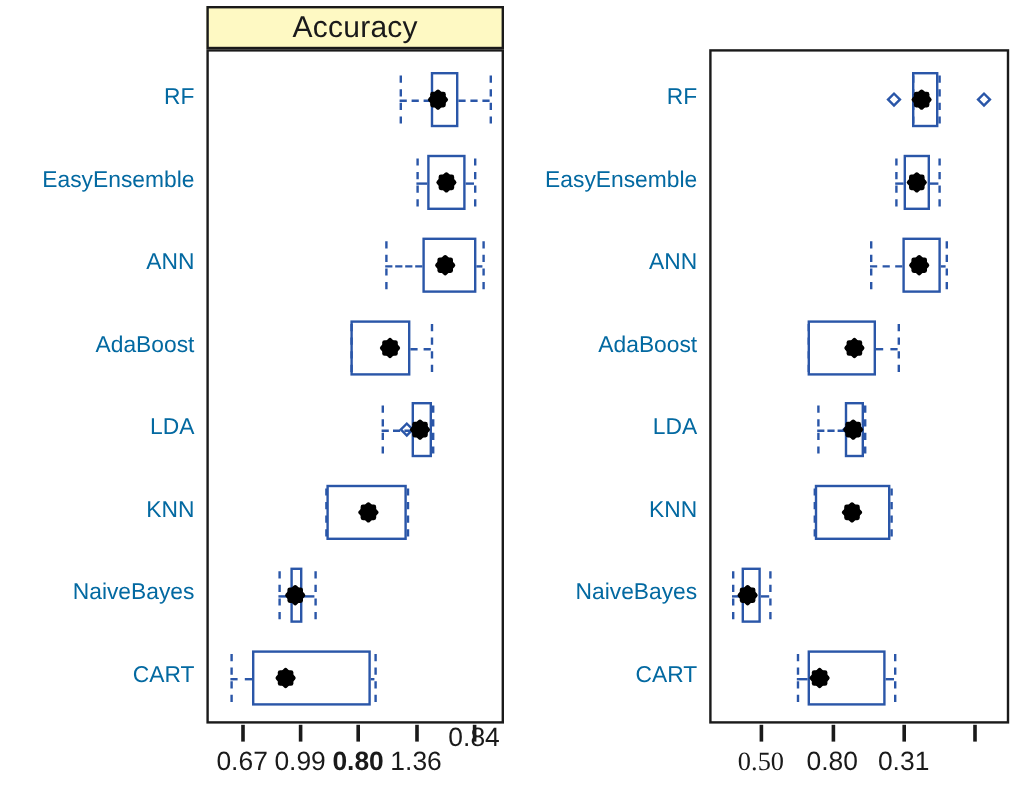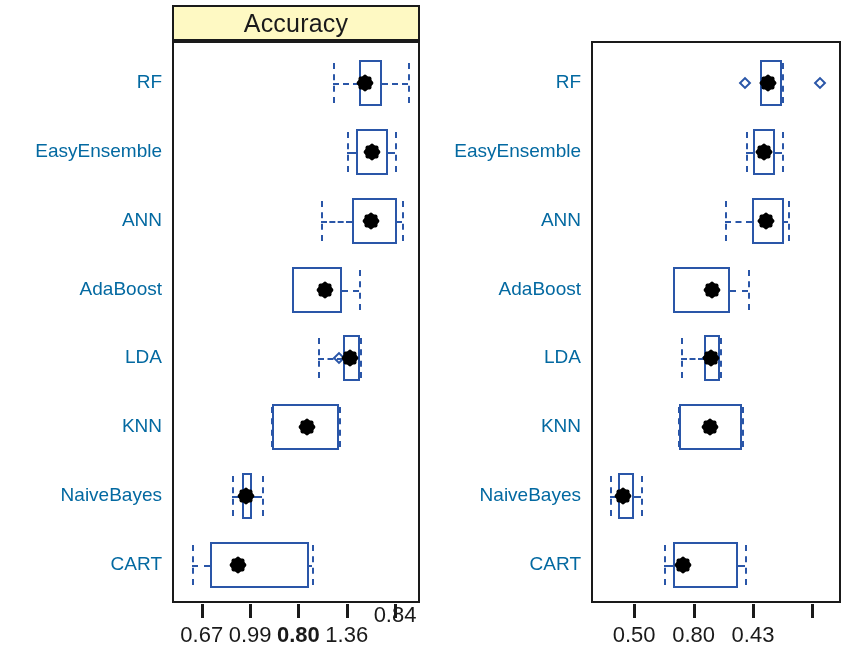--- a/index.html
+++ b/index.html
@@ -191,22 +191,22 @@
       <div class="tick-text" style="left: 250.099px; top: 624px;">0.99</div>
       <div class="tick-mark" style="left: 297.416px; top: 604px; height: 14px;"></div>
       <div class="tick-text" style="left: 298.416px; top: 624px; font-weight: bold;">0.80</div>
       <div class="tick-mark" style="left: 345.733px; top: 604px; height: 14px;"></div>
       <div class="tick-text" style="left: 346.733px; top: 624px;">1.36</div>
       <div class="tick-mark" style="left: 394.05px; top: 604px; height: 14px;"></div>
       <div class="tick-text" style="left: 395.05px; top: 604px;">0.84</div>
     </div>
   <div id="xaxis-kap" class="axis-labels">
       <div class="tick-mark" style="left: 633.139px; top: 604px; height: 14px;"></div>
-      <div class="tick-text" style="left: 634.139px; top: 624px;">0.50</div>
+      <div class="tick-text" style="left: 634.139px; top: 624px; font-family: Liberation Serif, serif;">0.50</div>
       <div class="tick-mark" style="left: 692.588px; top: 604px; height: 14px;"></div>
       <div class="tick-text" style="left: 693.588px; top: 624px;">0.80</div>
       <div class="tick-mark" style="left: 752.037px; top: 604px; height: 14px;"></div>
-      <div class="tick-text" style="left: 753.037px; top: 624px;">0.43</div>
+      <div class="tick-text" style="left: 753.037px; top: 624px;">0.31</div>
       <div class="tick-mark" style="left: 811.486px; top: 604px; height: 14px;"></div>
       <div class="tick-text" style="left: 812.486px; top: 624px; margin-top: 41px;">0.65</div>
     </div>
 
 </div>
 
 </body></html>

